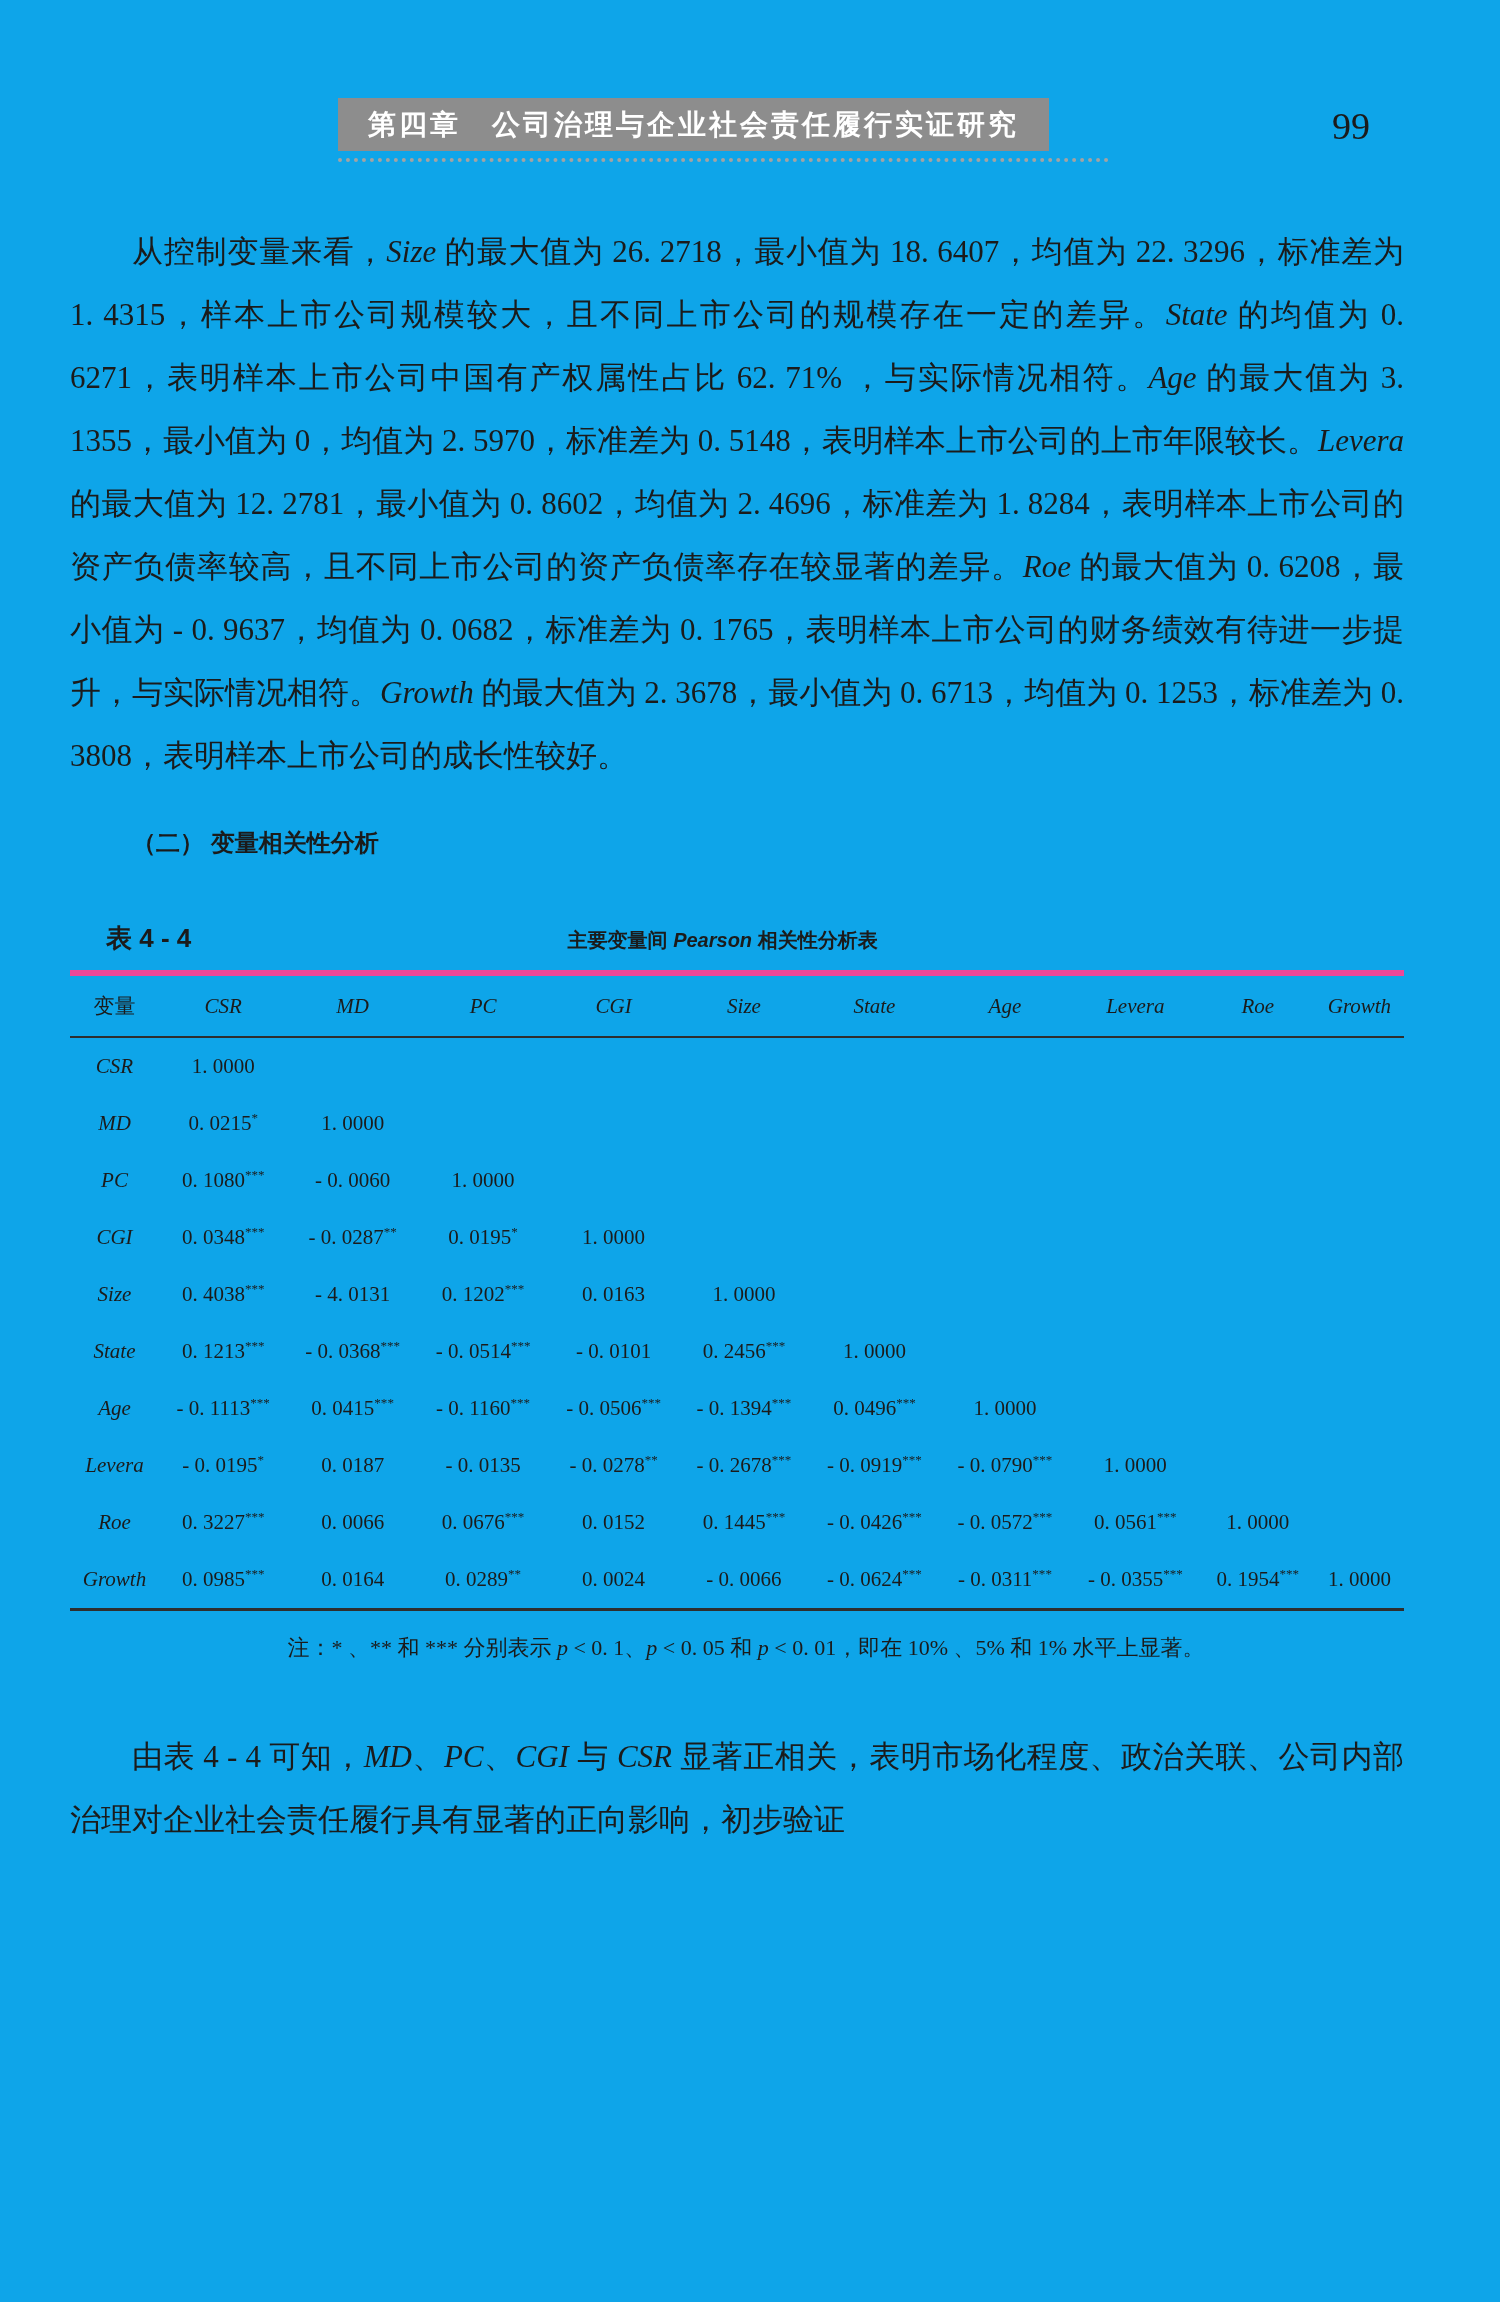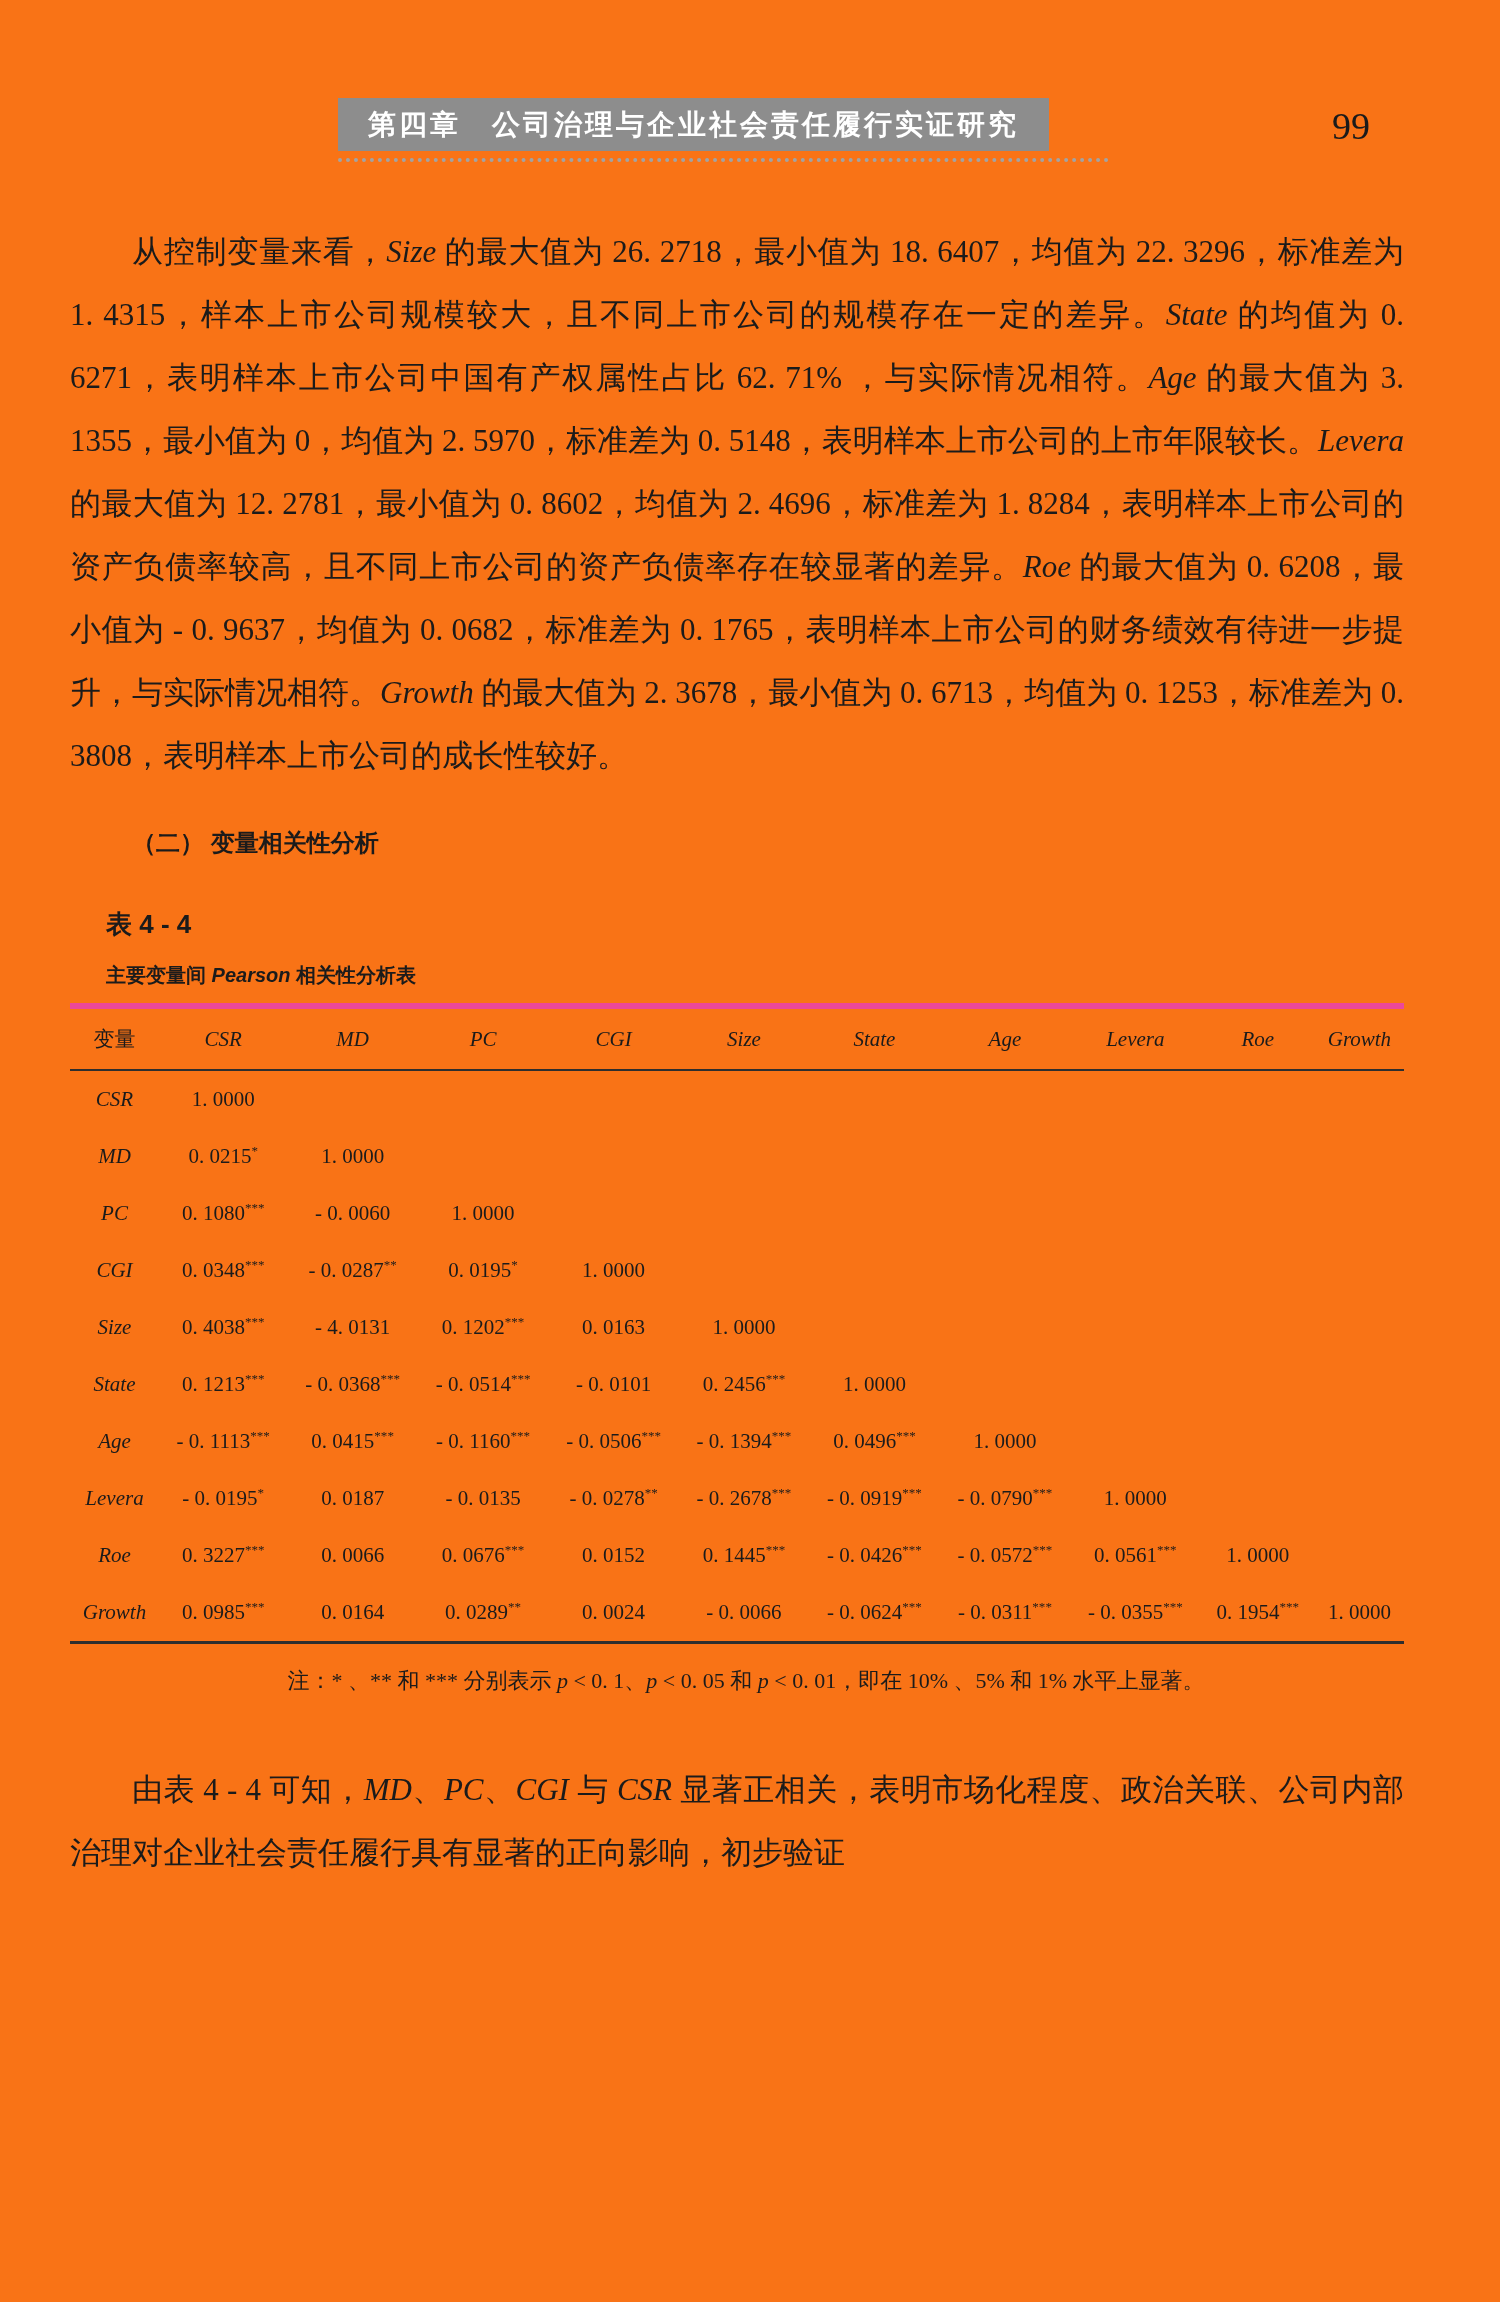--- a/index.html
+++ b/index.html
@@ -1,19 +1,19 @@
 <!DOCTYPE html>
 <html><head>
 <meta charset="utf-8">
 <style>
   * { margin:0; padding:0; box-sizing:border-box; }
   html,body { background:#e9e9e9; }
   .page {
     width:1500px; height:2302px; margin:0 auto;
-    background:#f97316;
+    background:#0ea5e9;
     color:#1b1b1b;
     font-family:"Liberation Serif","DejaVu Serif",serif;
     padding:98px 96px 0 70px;
     position:relative; overflow:hidden;
   }
   
   .header { display:flex; align-items:flex-start; margin-bottom:58px; }
   .banner-block { margin-left:268px; }
   .banner {
     background:#8d8d8d; color:#ffffff;
@@ -28,21 +28,21 @@
   p.bt { font-size:31px; line-height:63px; text-align:justify; }
   p.indent { text-indent:2em; }
   .it { font-style:italic; }
   sup { font-size:0.62em; vertical-align:super; line-height:0; }
   .section-heading {
     font-family:"Liberation Sans","DejaVu Sans",sans-serif;
     font-weight:bold; font-size:24px;
     margin:40px 0 34px 62px;
   }
   
-  .table-caption { display:flex; align-items:baseline; margin:48px 0 14px 0;flex-direction:column; }
+  .table-caption { display:flex; align-items:baseline; margin:48px 0 14px 0; }
   .cap-label {
     font-family:"Liberation Sans","DejaVu Sans",sans-serif;
     font-weight:bold; font-size:26px; margin-left:36px; white-space:nowrap;
   }
   .cap-title {
     flex:1; text-align:center;
     font-family:"Liberation Sans","DejaVu Sans",sans-serif;
     font-weight:bold; font-size:20px; margin-right:150px;margin-top:20px;
   }
   table.corr {

